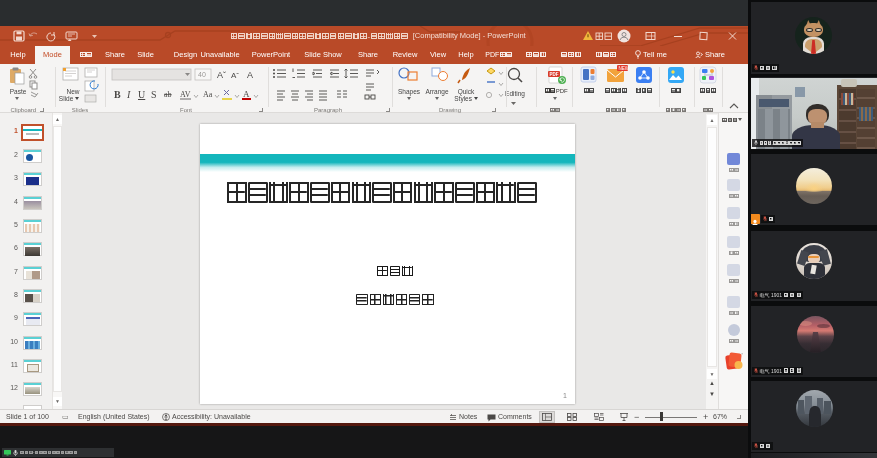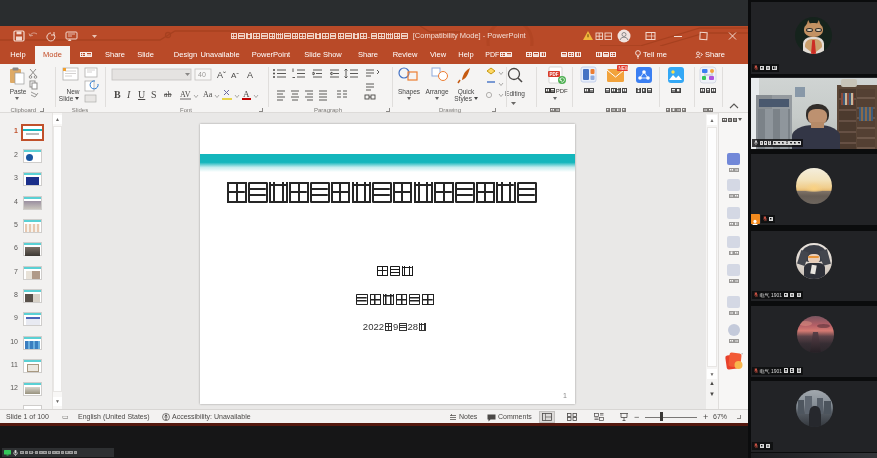--- a/index.html
+++ b/index.html
@@ -384,21 +384,20 @@
   <div class="ab" style="left:0px;top:13px;width:9px;height:266px;background:#fdfdfd;border:1px solid #e8e6e4"></div>
   <div class="ab" style="left:0px;top:284px;width:9px;height:9px;background:#fff;color:#6a6866;font-size:5px;text-align:center;line-height:9px">▼</div>
  </div>
 </div>
 <div class="ab" id="canvas"></div>
 <div class="ab" id="slide"></div>
 <div class="ab" id="teal"></div>
 <div class="ab" id="title" style="left:200px;top:182px;width:364px;text-align:center;color:#262626;font-size:22.5px"><i class="c"></i><i class="d"></i><i class="e"></i><i class="c"></i><i class="d"></i><i class="c"></i><i class="e"></i><i class="d"></i><i class="c"></i><i class="e"></i><i class="c"></i><i class="d"></i><i class="c"></i><i class="e"></i><i class="d"></i></div>
 <div class="ab" style="left:200px;top:263.5px;width:390px;text-align:center;color:#1a1a1a;font-size:13px;font-weight:bold"><i class="c"></i><i class="d"></i><i class="e"></i></div>
 <div class="ab" style="left:200px;top:292.5px;width:390px;text-align:center;color:#222;font-size:13.8px"><i class="d"></i><i class="c"></i><i class="e"></i><i class="c"></i><i class="d"></i><i class="c"></i></div>
-<div class="ab" style="left:200px;top:321px;width:390px;text-align:center;color:#333;font-size:9.5px">2022<i class="c"></i>9<i class="d"></i>28<i class="e"></i></div>
 <div class="ab" style="left:560px;top:392px;width:10px;text-align:center;color:#888;font-size:7px">1</div>
 <div class="ab" id="vsb">
  <div class="ab" style="left:1px;top:1px;width:10px;height:10px;background:#fff;color:#6a6866;font-size:5px;text-align:center;line-height:10px">▲</div>
  <div class="ab" style="left:1px;top:13px;width:10px;height:240px;background:#fdfdfd;border:1px solid #e8e6e4"></div>
  <div class="ab" style="left:1px;top:255px;width:10px;height:10px;background:#fff;color:#6a6866;font-size:5px;text-align:center;line-height:10px">▼</div>
  <div class="ab" style="left:1px;top:266px;width:10px;height:12px;color:#4a4846;font-size:6px;text-align:center">▲<br></div>
  <div class="ab" style="left:1px;top:277px;width:10px;height:12px;color:#4a4846;font-size:6px;text-align:center">▼</div>
 </div>
 <div class="ab" id="sidebar">
  <div class="ab" style="left:3px;top:4px;width:26px;font-size:5.5px;color:#5a5856"><i class="c"></i><i class="d"></i><i class="e"></i><b class="v"></b></div>

